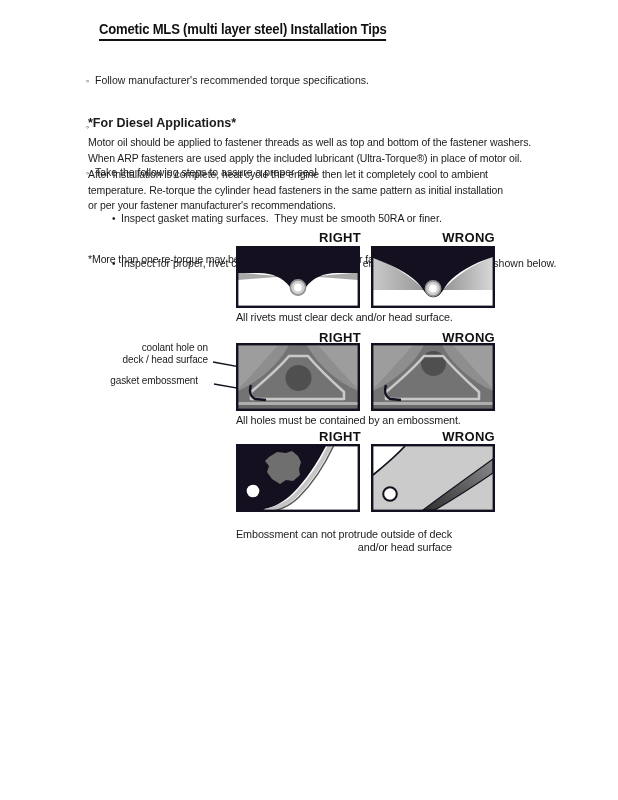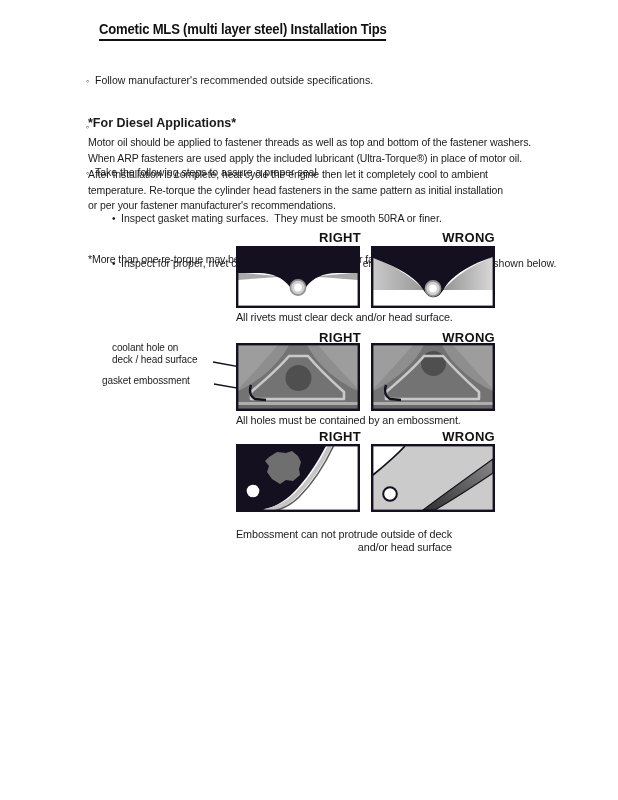--- a/index.html
+++ b/index.html
@@ -23,21 +23,21 @@
 
   .diesel-heading { left:88px; top:116px; font-size:12.5px; font-weight:bold; white-space:pre; }
   .para { white-space:pre; font-size:10.5px; line-height:15.5px; letter-spacing:-0.1px; }
   .p1 { left:88px; top:135px; }
   .p2 { left:88px; top:167px; }
   .p3 { left:88px; top:219px;margin-top:33px; }
 
   .dlabel { width:124px; text-align:right; font-size:13px; font-weight:700; letter-spacing:0.3px; color:#111; }
   .caption { font-size:10.8px; line-height:13px; white-space:pre; letter-spacing:-0.1px;text-align:right; }
 
-  .ann { width:96px; font-size:10px; line-height:11.5px; white-space:pre; letter-spacing:-0.1px; }
+  .ann { width:96px; text-align:right; font-size:10px; line-height:11.5px; white-space:pre; letter-spacing:-0.1px; }
 
   .legal { font-size:6.3px; line-height:7.1px; white-space:pre; color:#222; letter-spacing:0; }
   .legal-heading { left:106px; top:572px; font-size:6.6px; font-weight:bold; white-space:pre; color:#222; }
   .lp1 { left:106px; top:585px; }
   .lp2 { left:106px; top:622px; }
   .lp3 { left:106px; top:656px; }
   .lp4 { left:106px; top:670px; }
   .lp5 { left:106px; top:706px; }
   .lp6 { left:106px; top:727px; }
 
@@ -48,21 +48,21 @@
 </head>
 <body>
 
 <div class="page">
 
   <div class="abs title">Cometic MLS (multi layer steel) Installation Tips</div>
 
   <div class="abs bullets">
     <div class="bullet-row">
       <span class="bmark">◦</span>
-      <span>Follow manufacturer's recommended outside specifications.</span>
+      <span>Follow manufacturer's recommended torque specifications.</span>
     </div>
     <div class="bullet-row">
       <span class="bmark">◦</span>
     </div>
     <div class="bullet-row">
       <span class="bmark">◦</span>
       <span>Take the following steps to assure a proper seal</span>
     </div>
     <div class="bullet-row sub">
       <span class="smark">•</span>

